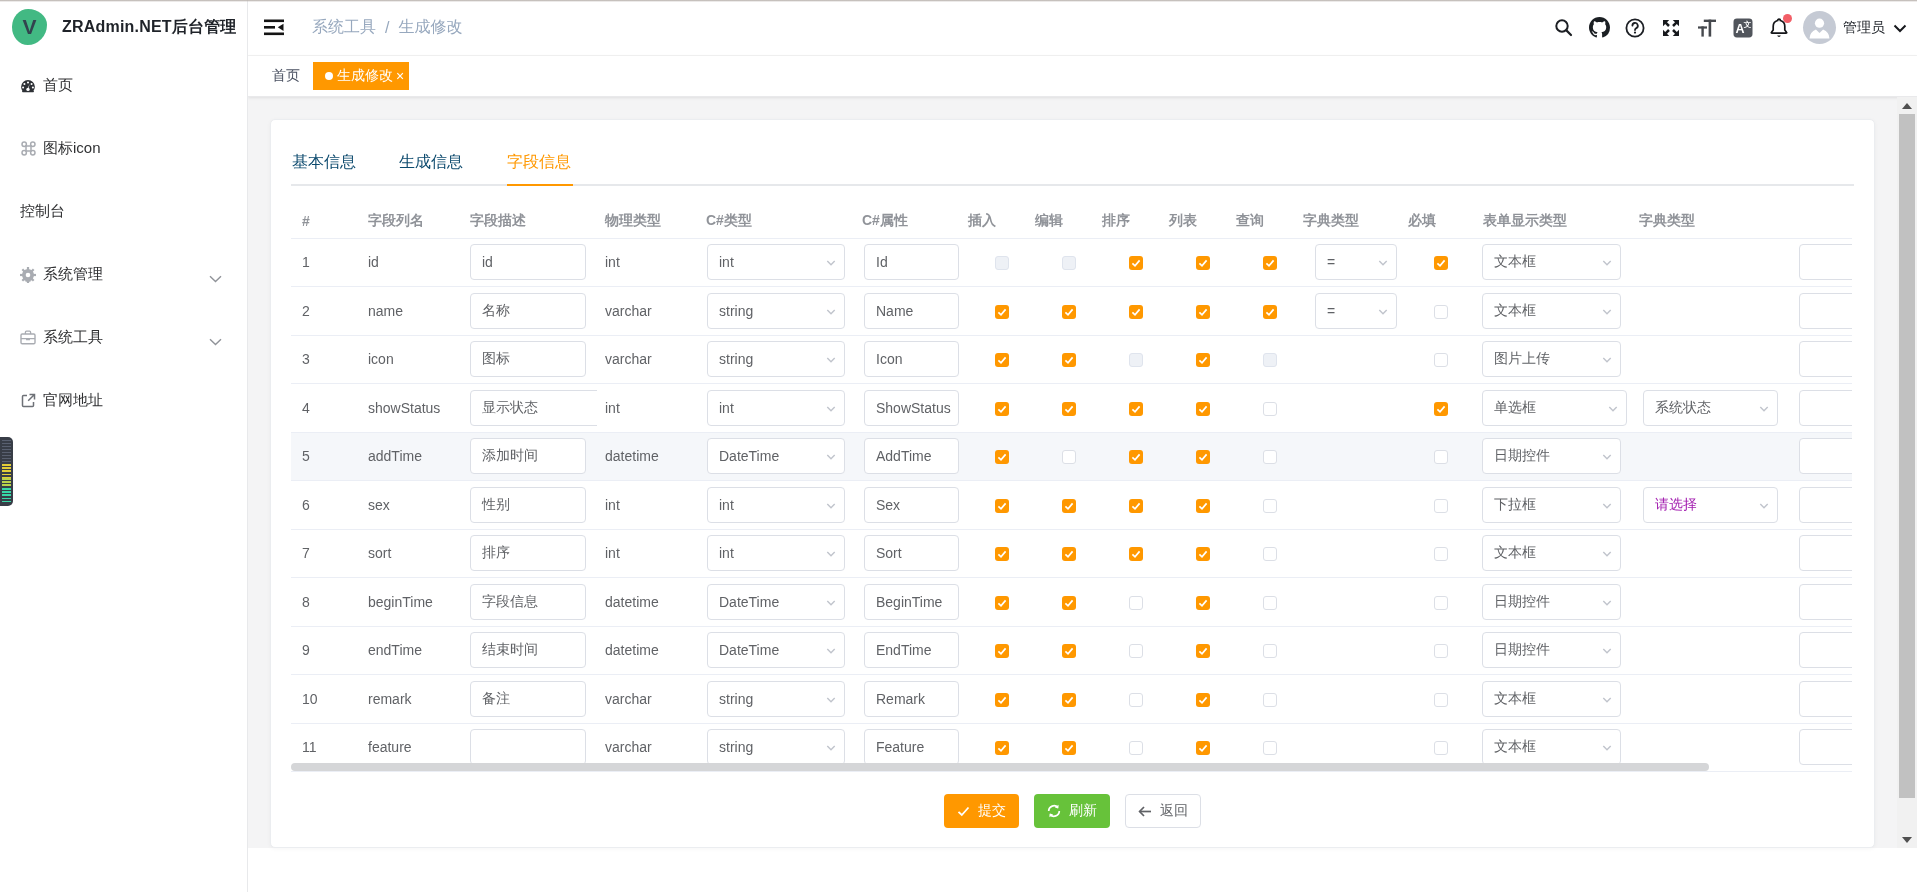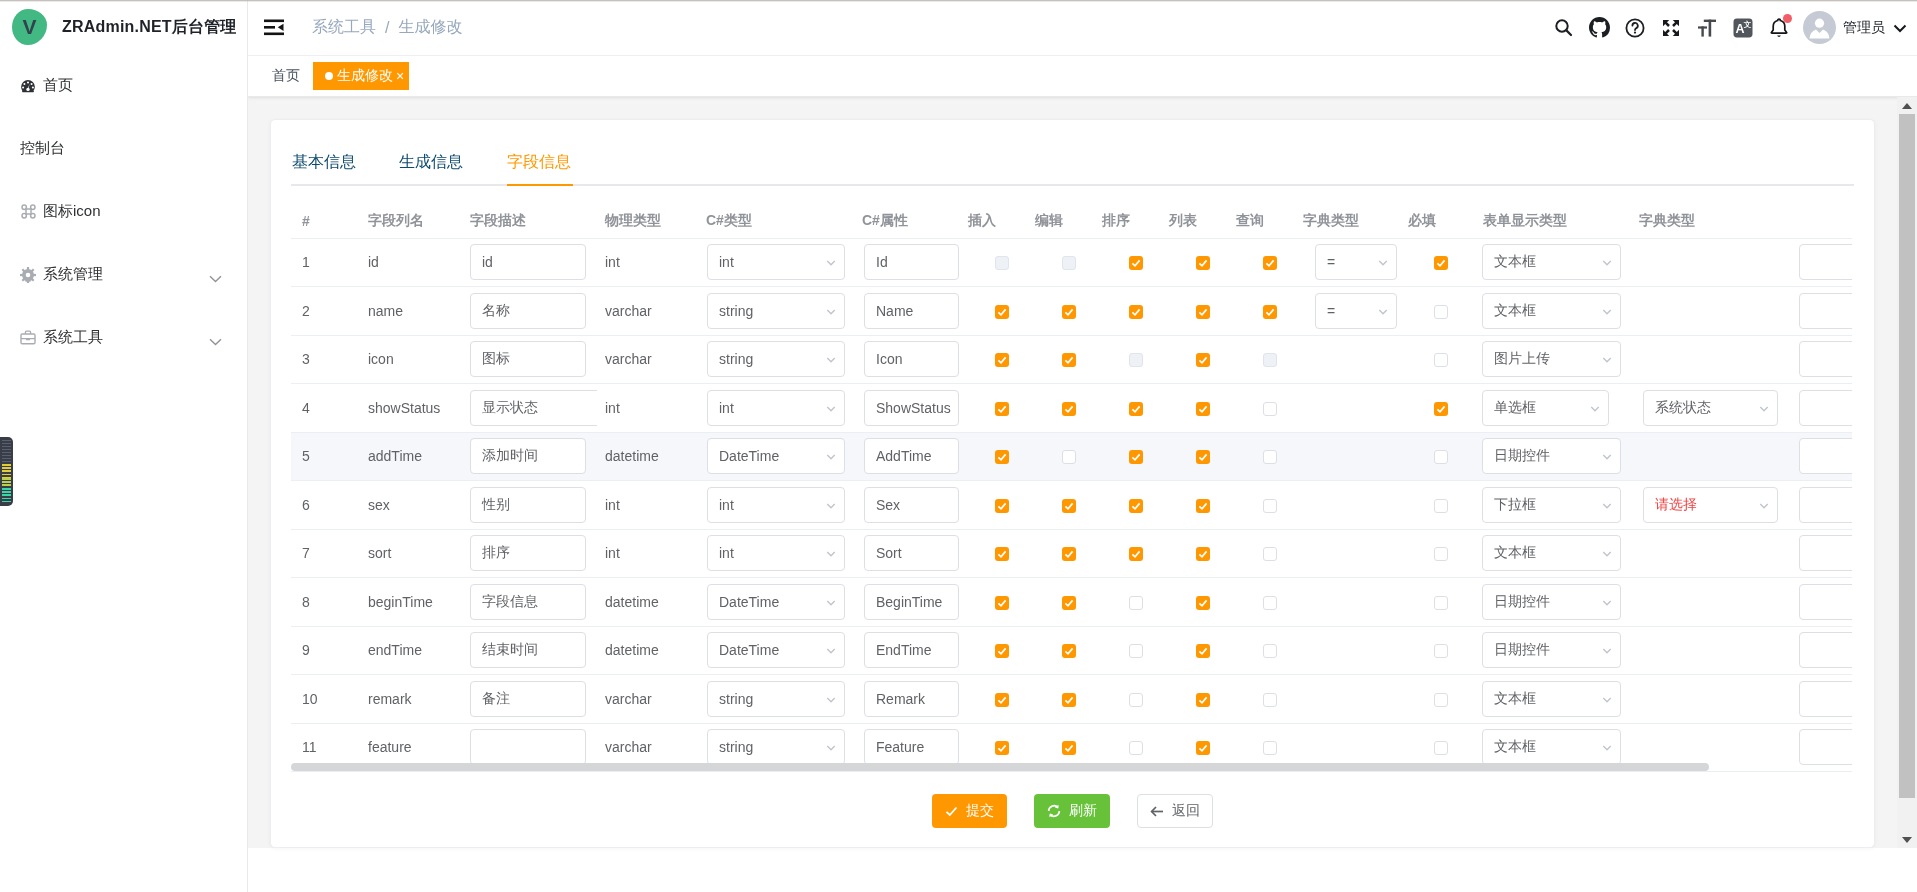--- a/index.html
+++ b/index.html
@@ -81,32 +81,32 @@
   tr.hl td { background:#f5f7fa; }
   th.c, td.c { text-align:center; }
   .pl11{ padding-left:11px!important; } .pl13{ padding-left:13px!important; } .pl8{ padding-left:8px!important; }
   .pl10{ padding-left:10px!important; } .pl6{ padding-left:6px!important; }
 
   .ipt { height:36px; background:#fff; border:1px solid #dcdfe6; border-radius:4px; display:flex; align-items:center;
      padding-left:11px; font-size:14px; color:#606266; }
   .sel { height:36px; background:#fff; border:1px solid #dcdfe6; border-radius:4px; display:flex; align-items:center;
      padding-left:11px; padding-right:24px; font-size:14px; color:#606266; position:relative; cursor:pointer; }
   .sel .sel-arrow { position:absolute; right:7px; top:50%; margin-top:-6px; }
-  .sel .ph { color:#ef4444; }
+  .sel .ph { color:#a21caf; }
 
   .cb { display:inline-block; width:14px; height:14px; border-radius:3px; vertical-align:middle; position:relative; cursor:pointer; }
   .cb.checked { background:#ff9800; }
   .cb.checked svg { position:absolute; left:1px; top:1px; }
   .cb.unchecked { background:#fff; border:1px solid #dcdfe6; }
   .cb.disabled { background:#eef1f6; border:1px solid #dfe4ed; cursor:not-allowed; }
 
   .hscroll { position:absolute; left:0; bottom:1px; width:1418px; height:8px; border-radius:4px; background:#d5d6d8; }
 
   
-  .btn-row { position:absolute; left:0; right:0; top:674px; display:flex; justify-content:center; gap:27px; }
+  .btn-row { position:absolute; left:0; right:0; top:674px; display:flex; justify-content:center; gap:15px; }
   .btn { height:34px; border-radius:4px; font-size:14px; display:flex; align-items:center; justify-content:center;
      padding:0 12px; cursor:pointer; border:1px solid transparent; }
   .btn svg, .btn .bi { margin-right:4px; display:flex; align-items:center; }
   .btn-primary { background:#ff9800; color:#fff; }
   .btn-success { background:#67c23a; color:#fff; }
   .btn-plain { background:#fff; color:#606266; border-color:#dcdfe6; }
 
   
   .footer { position:absolute; left:0; top:848px; width:1669px; height:44px; background:#fff;
      display:flex; align-items:center; justify-content:center; }
@@ -139,34 +139,34 @@
             <circle cx="4.7" cy="5.9" r="1.1" fill="#fff"></circle>
             <circle cx="12.3" cy="5.9" r="1.1" fill="#fff"></circle>
             <circle cx="3.3" cy="9.6" r="1.1" fill="#fff"></circle>
             <circle cx="13.7" cy="9.6" r="1.1" fill="#fff"></circle>
             <path d="M8.1 11.2 L10.2 5.6 L9 11.5 Z" fill="#fff"></path>
             <circle cx="8.5" cy="11.6" r="1.8" fill="#fff"></circle>
           </svg>
         </span>
         <span class="mi-label">首页</span>
       </div>
-      <div class="menu-item no-icon">
-        <span class="mi-label">控制台</span>
-      </div>
       <div class="menu-item">
         <span class="mi-icon">
           <svg width="15" height="15" viewBox="0 0 15 15" fill="none" stroke="#a9acb2" stroke-width="1.5">
             <circle cx="3.2" cy="3.2" r="2.2"></circle>
             <circle cx="11.8" cy="3.2" r="2.2"></circle>
             <circle cx="3.2" cy="11.8" r="2.2"></circle>
             <circle cx="11.8" cy="11.8" r="2.2"></circle>
             <rect x="5" y="5" width="5" height="5"></rect>
           </svg>
         </span>
         <span class="mi-label">图标icon</span>
+      </div>
+      <div class="menu-item no-icon">
+        <span class="mi-label">控制台</span>
       </div>
       <div class="menu-item">
         <span class="mi-icon">
           <svg width="16" height="16" viewBox="0 0 16 16" fill="#a9acb2">
             <path d="M8 0.5 l1.2 2.2 2.4-.7 .4 2.5 2.5.4 -.7 2.4 2.2 1.2 -1.6 2 1.6 2 -2.2 1.2 .7 2.4 -2.5.4 -.4 2.5 -2.4-.7 -1.2 2.2 -1.2-2.2 -2.4.7 -.4-2.5 -2.5-.4 .7-2.4 -2.2-1.2 1.6-2 -1.6-2 2.2-1.2 -.7-2.4 2.5-.4 .4-2.5 2.4.7 z" transform="scale(0.64) translate(4.5 4.5)"></path>
             <circle cx="8" cy="8" r="6" fill="#a9acb2"></circle>
             <circle cx="8" cy="8" r="2.3" fill="#fff"></circle>
             <g fill="#a9acb2">
               <rect x="6.9" y="0" width="2.2" height="3"></rect>
               <rect x="6.9" y="13" width="2.2" height="3"></rect>
@@ -189,20 +189,29 @@
           <svg width="16" height="15" viewBox="0 0 16 15" fill="none" stroke="#a9acb2" stroke-width="1.4">
             <rect x="1" y="4" width="14" height="9.8" rx="1.2"></rect>
             <path d="M5.4 4 V2.2 a1 1 0 0 1 1-1 h3.2 a1 1 0 0 1 1 1 V4 M1 8.6 h14 M6.7 8 v1.6 h2.6 V8" stroke-width="1.3"></path>
           </svg>
         </span>
         <span class="mi-label">系统工具</span>
         <span class="mi-arrow"><svg width="13" height="8" viewBox="0 0 13 8" fill="none">
             <path d="M1 1.2 L6.5 6.5 L12 1.2" stroke="#909399" stroke-width="1.4"></path>
           </svg></span>
       </div>
+      <div class="menu-item">
+        <span class="mi-icon">
+          <svg width="15" height="15" viewBox="0 0 15 15" fill="none" stroke="#6e7177" stroke-width="1.5">
+            <path d="M6 2.5 H2.5 a1 1 0 0 0 -1 1 V12.5 a1 1 0 0 0 1 1 H11.5 a1 1 0 0 0 1-1 V9"></path>
+            <path d="M8.5 1.5 H13.5 V6.5 M13.2 1.8 L7.2 7.8"></path>
+          </svg>
+        </span>
+        <span class="mi-label">官网地址</span>
+      </div>
     </nav>
 </aside>
 
 <div class="fps-widget">
   <div class="seg seg-dark"></div>
   <div class="seg seg-yel"></div>
   <div class="seg seg-lime"></div>
   <div class="seg seg-teal"></div>
 </div>
 
@@ -513,21 +522,21 @@
                       </svg></span></td>
                   <td class="c"><span class="cb checked"><svg width="12" height="12" viewBox="0 0 12 12" fill="none">
                         <path d="M2.4 6.3 L5 8.8 L9.6 3.4" stroke="#fff" stroke-width="1.7"></path>
                       </svg></span></td>
                   <td class="c"><span class="cb unchecked"></span></td>
                   <td></td>
                   <td class="c"><span class="cb checked"><svg width="12" height="12" viewBox="0 0 12 12" fill="none">
                         <path d="M2.4 6.3 L5 8.8 L9.6 3.4" stroke="#fff" stroke-width="1.7"></path>
                       </svg></span></td>
                   <td>
-                    <div class="sel" style="width:127px;margin-left:9px">
+                    <div class="sel" style="width:145px;margin-left:9px">
                       <span class="">单选框</span>
                       <span class="sel-arrow"><svg width="12" height="12" viewBox="0 0 12 12" fill="none">
                           <path d="M2.3 4 L6 7.8 L9.7 4" stroke="#c0c4cc" stroke-width="1.4"></path>
                         </svg></span>
                     </div>
                   </td>
                   <td>
                     <div class="sel" style="width:135px;margin-left:10px">
                       <span class="">系统状态</span>
                       <span class="sel-arrow"><svg width="12" height="12" viewBox="0 0 12 12" fill="none">

